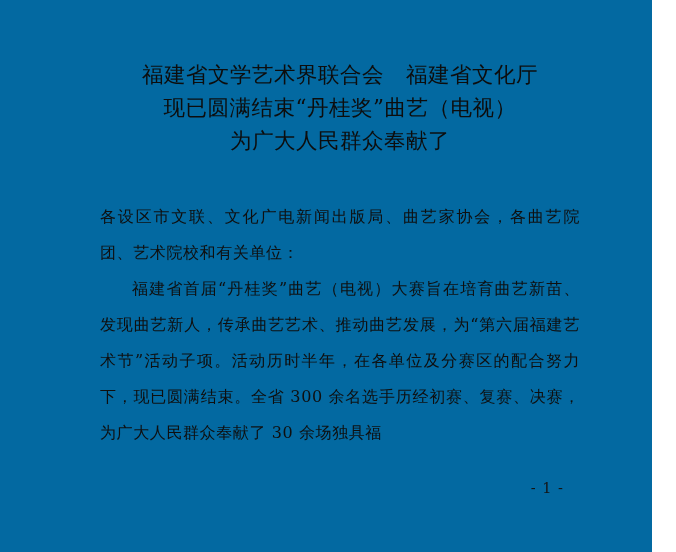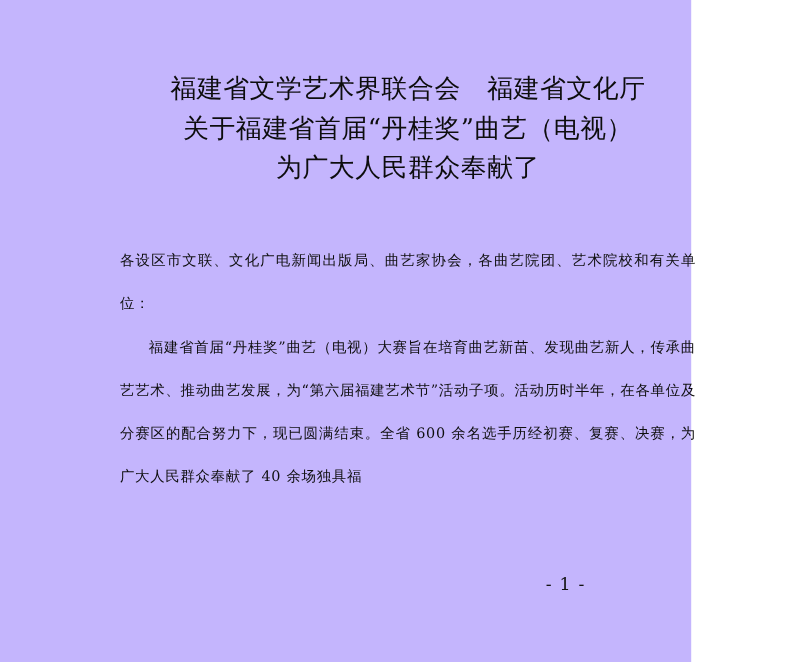--- a/index.html
+++ b/index.html
@@ -9,24 +9,24 @@
   body {
     width: 676px;
     height: 552px;
     background: #ffffff;
     font-family: "DejaVu Serif", "Liberation Serif", serif;
     color: #101010;
     overflow: hidden;
   }
   .page {
     position: relative;
-    width: 576px;
+    width: 652px;
     height: 552px;
     box-sizing: border-box;
-    background: #c4b5fd;
+    background: #0369a1;
     padding-left: 12px;
   }
   .doc-body {
     position: absolute;
     left: 100px;
     top: 0;
     width: 480px;
   }
   .title-block {
     margin-top: 58px;
@@ -37,21 +37,21 @@
     line-height: 33px;
     letter-spacing: 0.5px;
     font-family: "DejaVu Serif", "Liberation Serif", serif;
     color: #0d0d0d;
     white-space: pre;
   }
   .salutation {
     margin-top: 42px;
   }
   .para {
-    font-size: 12px;
+    font-size: 16px;
     line-height: 36px;
     text-align: justify;
     text-justify: inter-ideograph;
     letter-spacing: 0.6px;
     color: #0f0f0f;
   }
   .para.indent {
     text-indent: 2em;
   }
   .para + .para {
@@ -67,24 +67,24 @@
   }
 </style>
 </head>
 <body>
 
 <div class="page">
   <div class="doc-body">
 
     <div class="title-block">
       <div class="title-line">福建省文学艺术界联合会　福建省文化厅</div>
-      <div class="title-line">关于福建省首届“丹桂奖”曲艺（电视）</div>
+      <div class="title-line">现已圆满结束“丹桂奖”曲艺（电视）</div>
       <div class="title-line">为广大人民群众奉献了</div>
     </div>
 
     <div class="para salutation">各设区市文联、文化广电新闻出版局、曲艺家协会，各曲艺院团、艺术院校和有关单位：</div>
 
-    <div class="para indent">福建省首届“丹桂奖”曲艺（电视）大赛旨在培育曲艺新苗、发现曲艺新人，传承曲艺艺术、推动曲艺发展，为“第六届福建艺术节”活动子项。活动历时半年，在各单位及分赛区的配合努力下，现已圆满结束。全省 600 余名选手历经初赛、复赛、决赛，为广大人民群众奉献了 40 余场独具福</div>
+    <div class="para indent">福建省首届“丹桂奖”曲艺（电视）大赛旨在培育曲艺新苗、发现曲艺新人，传承曲艺艺术、推动曲艺发展，为“第六届福建艺术节”活动子项。活动历时半年，在各单位及分赛区的配合努力下，现已圆满结束。全省 300 余名选手历经初赛、复赛、决赛，为广大人民群众奉献了 30 余场独具福</div>
 
   </div>
 
   <div class="page-number">- 1 -</div>
 </div>
 
 </body></html>

